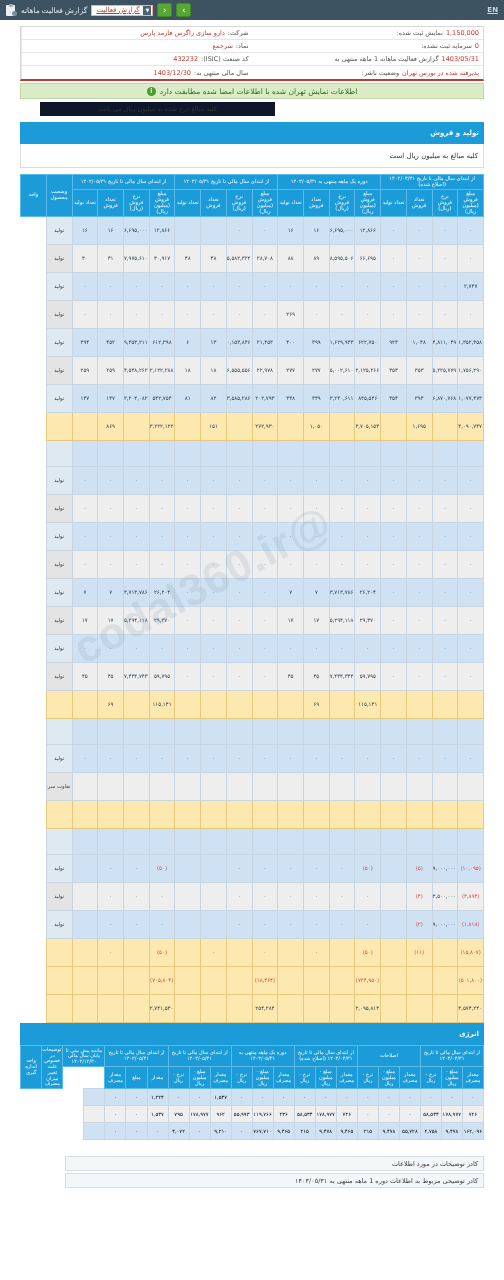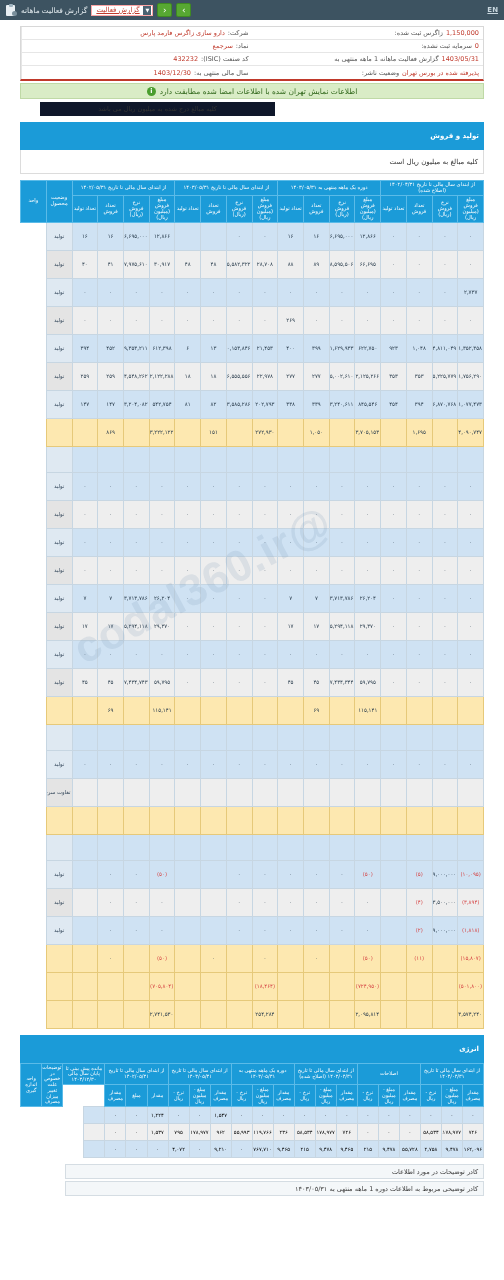--- a/index.html
+++ b/index.html
@@ -74,21 +74,21 @@
   .note-box{
     margin:3px 0 0 20px; width:235px; border:7px solid #0f172a; background:#fff;
     height:12px; display:flex; align-items:center; justify-content:center;
     font-size:6.5px; color:#333; margin-right:auto;
   }
   .note-holder{ display:flex; padding-left:20px; }
 
   
   .sec{ margin:0 20px; }
   .sec-head{
-    background:#1b9bd8; color:#fff; height:28px; display:flex; align-items:center;
+    background:#1b9bd8; color:#fff; height:22px; display:flex; align-items:center;
     padding:0 5px; font-size:7px; font-weight:bold;
   }
   .sec-sub{
     border:1px solid #dcdcdc; border-top:none; height:24px; display:flex; align-items:center;
     padding:0 5px; font-size:7px; color:#333; background:#fff;
   }
 
   
   table{ border-collapse:collapse; width:100%; table-layout:fixed; }
   .tbl{ font-size:5.4px; color:#2a3d4d; }
@@ -116,21 +116,21 @@
     padding:1px; line-height:1.15; font-size:5px; text-align:center;
   }
   .etbl td{
     border:1px solid #c7d6e2; text-align:center; height:17px; padding:0 1px;
     white-space:nowrap; overflow:hidden;
   }
   .etbl tr.e-blue td{ background:#cfe2f3; }
   .etbl tr.e-gray td{ background:#efefef; }
 
   
-  .foot{ margin:6px 20px 0 20px;padding-left:45px; }
+  .foot{ margin:16px 20px 0 20px;padding-left:45px; }
   .foot-row{
     border:1px solid #d5dde3; background:#f4f7f9; height:15px;
     display:flex; align-items:center; padding:0 5px; font-size:6.5px; color:#3a3a3a;
     margin-bottom:2px;
   }
   .spacer{ height:6px; }
 </style>
 </head>
 <body>
 
@@ -156,21 +156,21 @@
           <span class="dot"></span>
       </span>
     </div>
   </div>
 
   <div class="info-wrap">
     <div class="info-card">
       <div class="info-row">
         <div class="info-cell">
           <span class="v">1,150,000</span>
-          <span class="k">زاگرس ثبت شده:</span>
+          <span class="k">نمایش ثبت شده:</span>
         </div>
         <div class="info-cell right">
           <span class="k">شرکت:</span>
           <span class="v">دارو سازی زاگرس فارمد پارس</span>
         </div>
       </div>
       <div class="info-row">
         <div class="info-cell">
           <span class="v">0</span>
           <span class="k">سرمایه ثبت نشده:</span>
@@ -800,21 +800,21 @@
             <td>۲,۷۴۱,۵۳۰</td>
             <td></td>
             <td></td>
             <td></td>
             <td class="unit"></td>
           </tr>
         </tbody>
     </table>
   </div>
 
-  <div class="sec" style="margin-top:6px">
+  <div class="sec" style="">
     <div class="sec-head">انرژی</div>
   </div>
   <div class="sec">
     <table class="etbl">
       <thead>
         <tr id="e-grp-row">
             <th colspan="3">از ابتدای سال مالی تا تاریخ ۱۴۰۳/۰۴/۳۱</th>
             <th colspan="3">اصلاحات</th>
             <th colspan="3">از ابتدای سال مالی تا تاریخ ۱۴۰۳/۰۴/۳۱ (اصلاح شده)</th>
             <th colspan="3">دوره یک ماهه منتهی به ۱۴۰۳/۰۵/۳۱</th>

